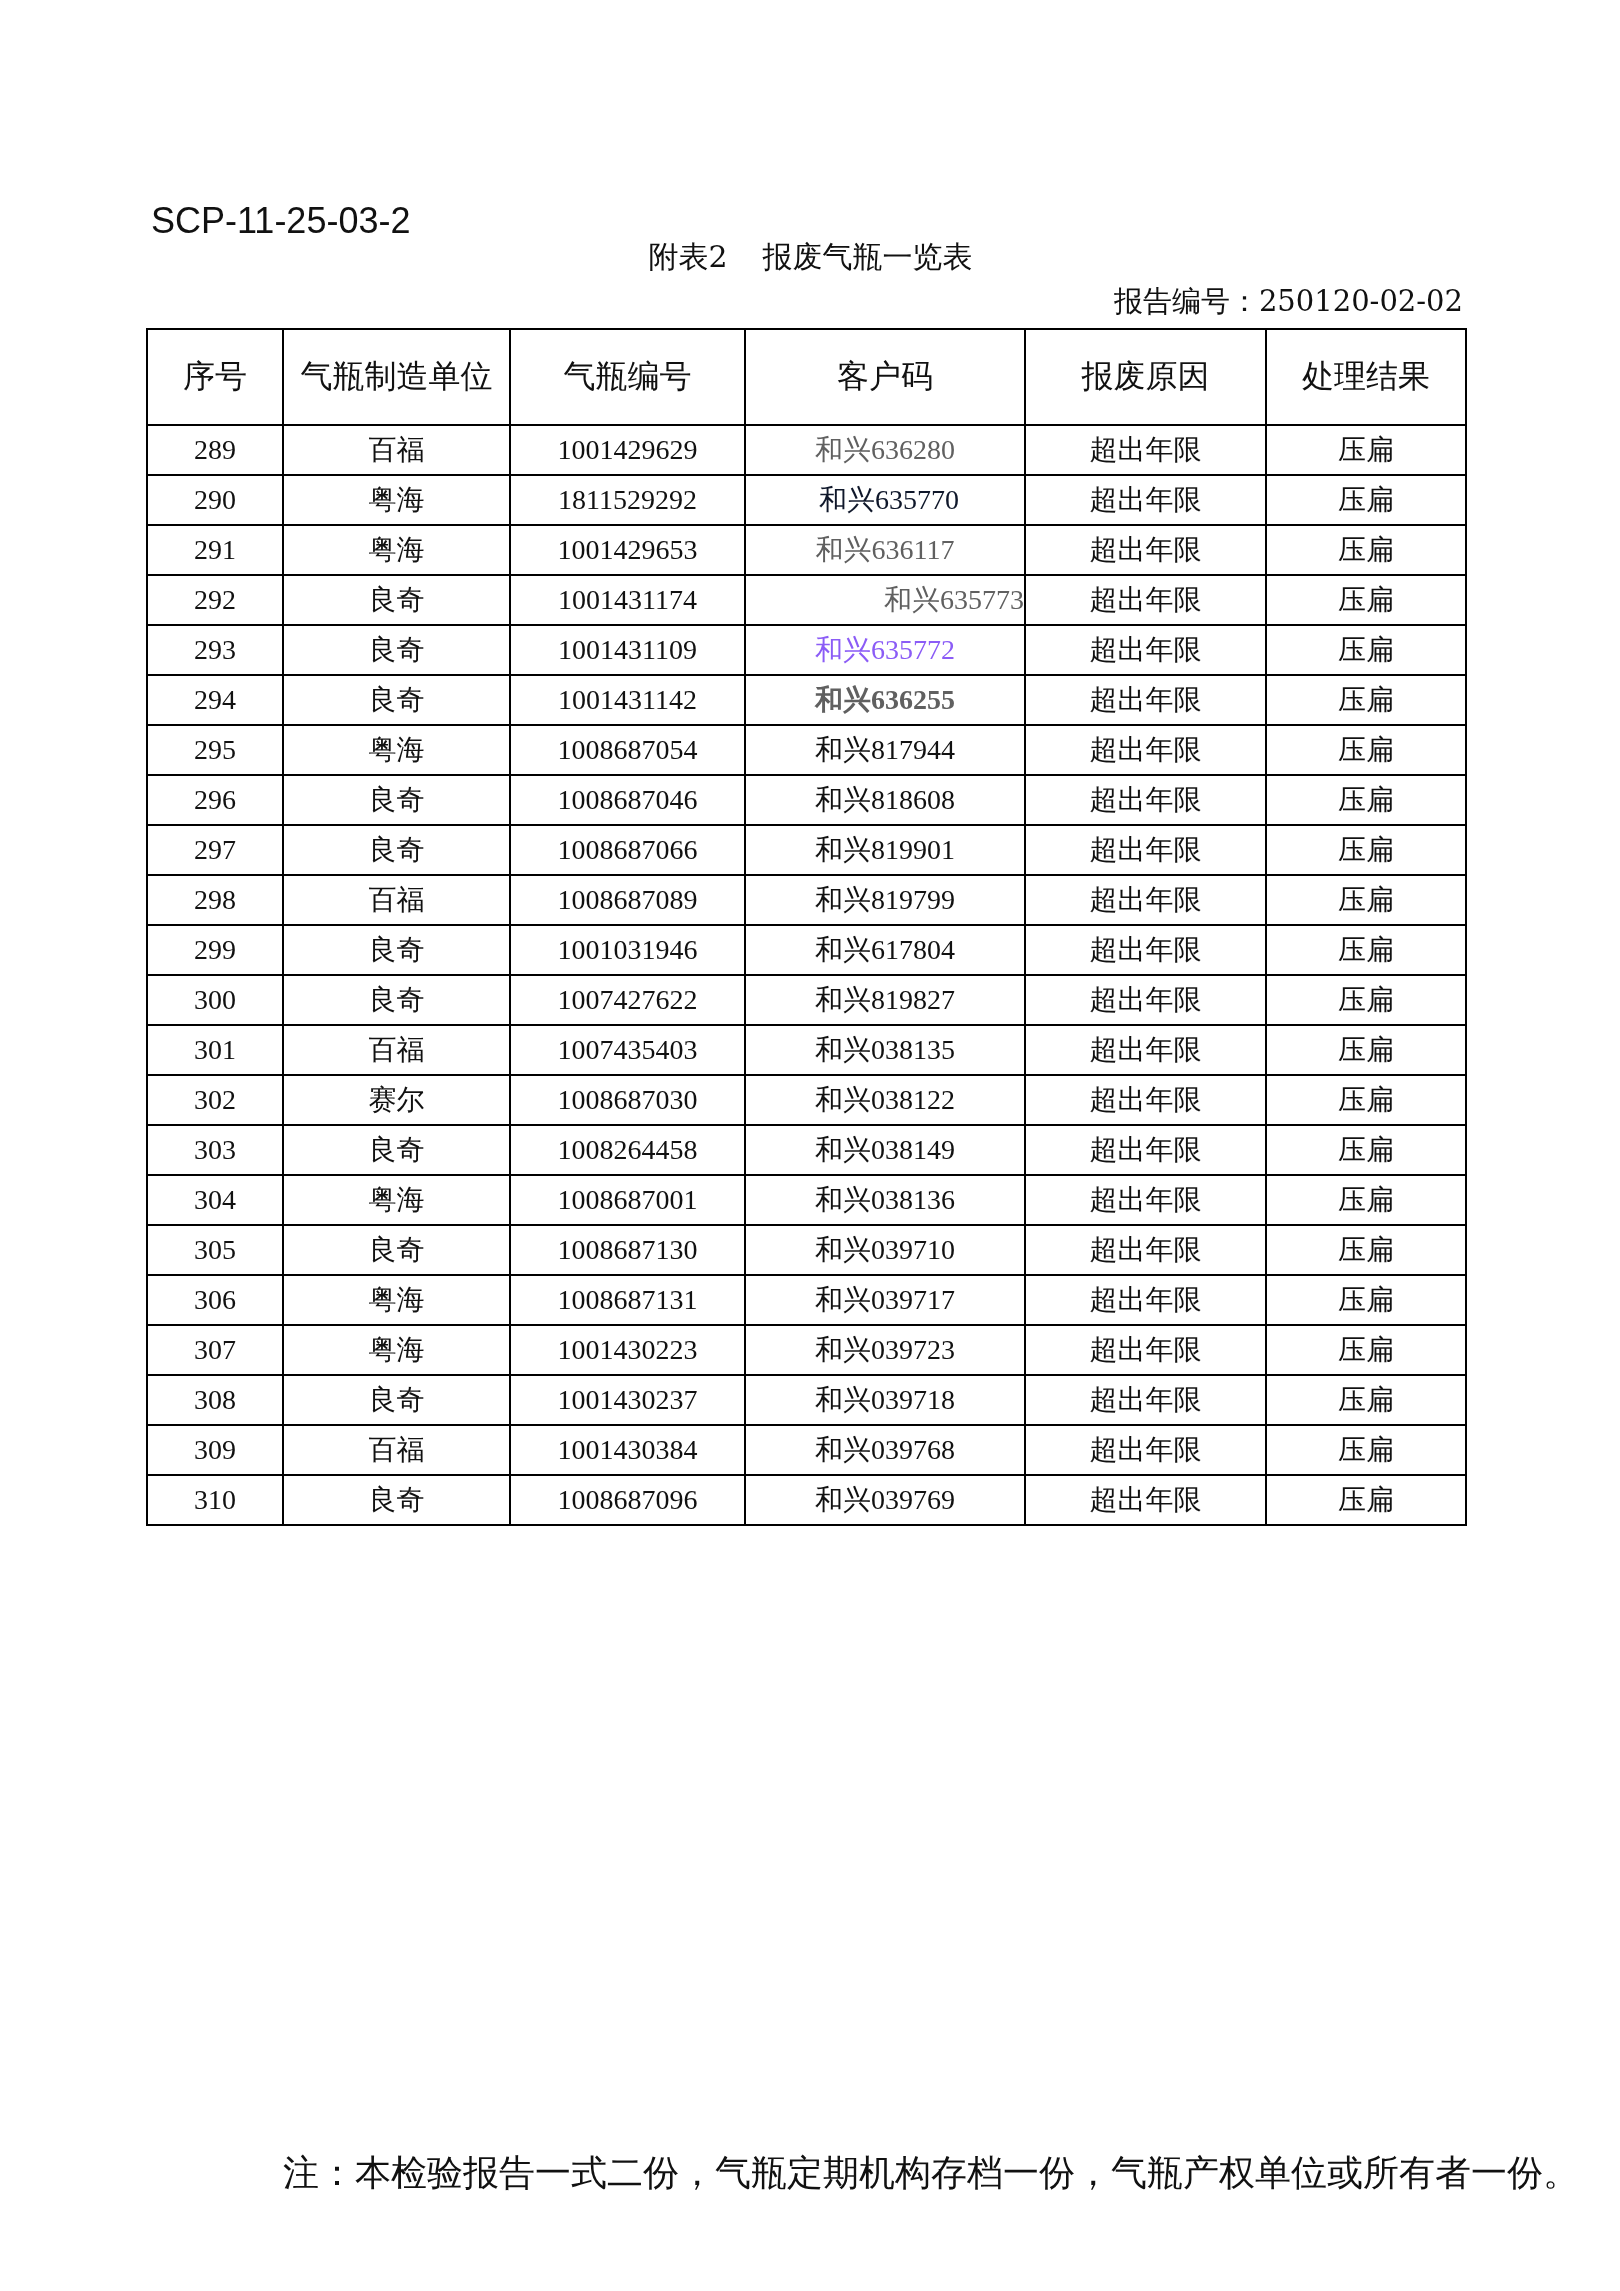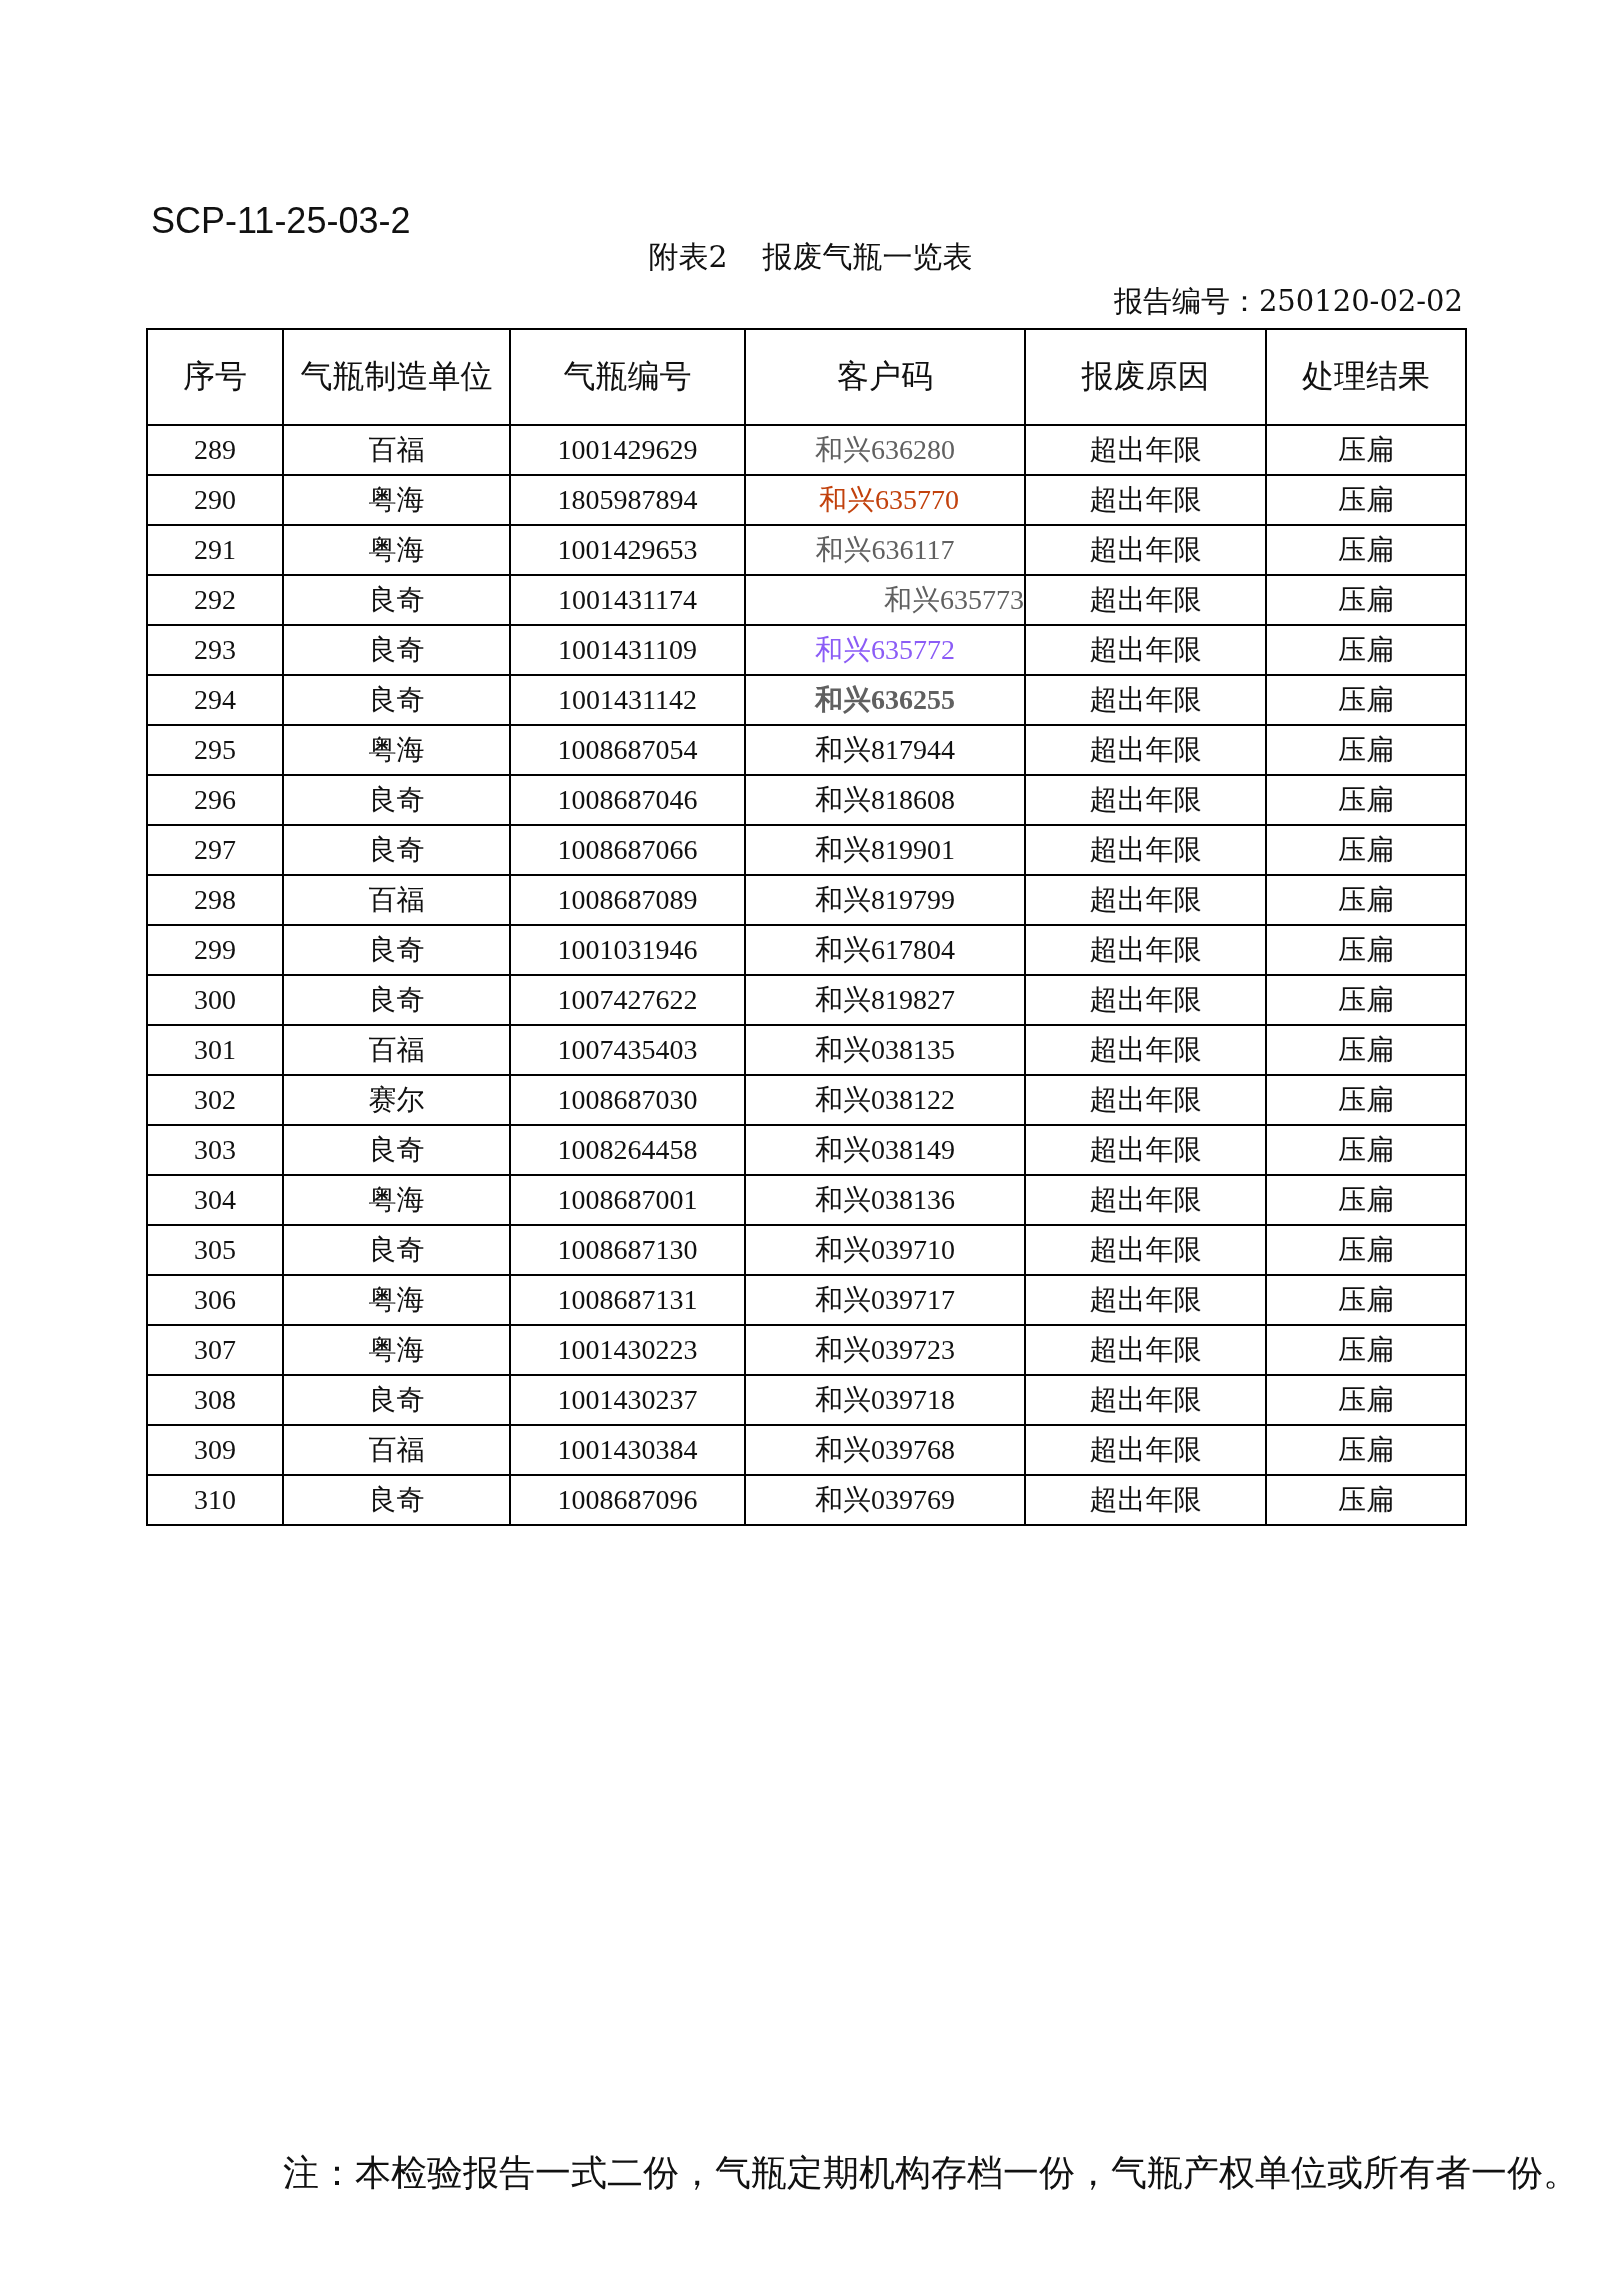--- a/index.html
+++ b/index.html
@@ -84,22 +84,22 @@
         <td>289</td>
         <td class="cjk">百福</td>
         <td>1001429629</td>
         <td class="code cjk muted" style="color: rgb(96, 96, 96);">和兴636280</td>
         <td class="cjk">超出年限</td>
         <td class="cjk">压扁</td>
       </tr>
       <tr>
         <td>290</td>
         <td class="cjk">粤海</td>
-        <td>1805987894</td>
-        <td class="code cjk muted" style="color: #c2410c; padding-left: 8px;">和兴635770</td>
+        <td>1811529292</td>
+        <td class="code cjk muted" style="color: #0f172a; padding-left: 8px;">和兴635770</td>
         <td class="cjk">超出年限</td>
         <td class="cjk">压扁</td>
       </tr>
       <tr>
         <td>291</td>
         <td class="cjk">粤海</td>
         <td>1001429653</td>
         <td class="code cjk muted" style="color: rgb(96, 96, 96);">和兴636117</td>
         <td class="cjk">超出年限</td>
         <td class="cjk">压扁</td>

